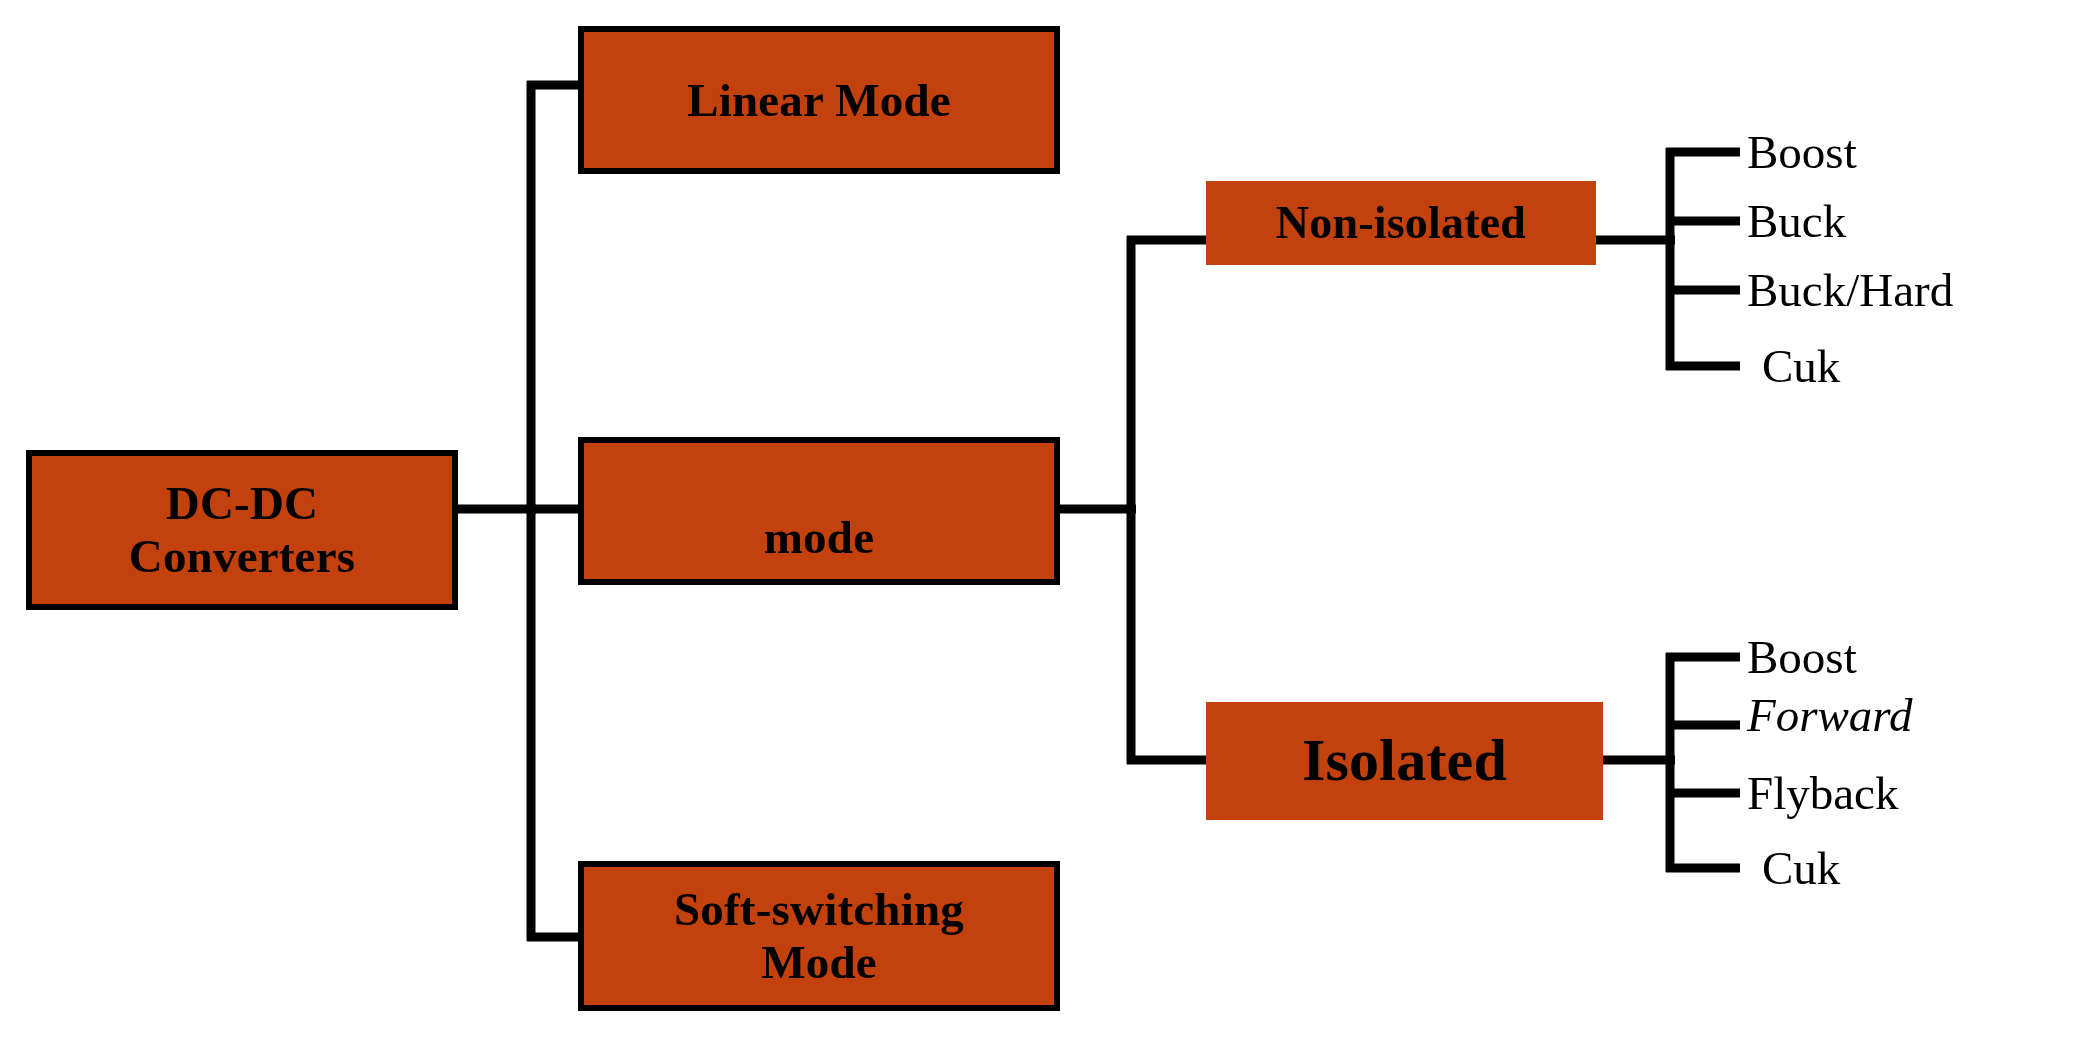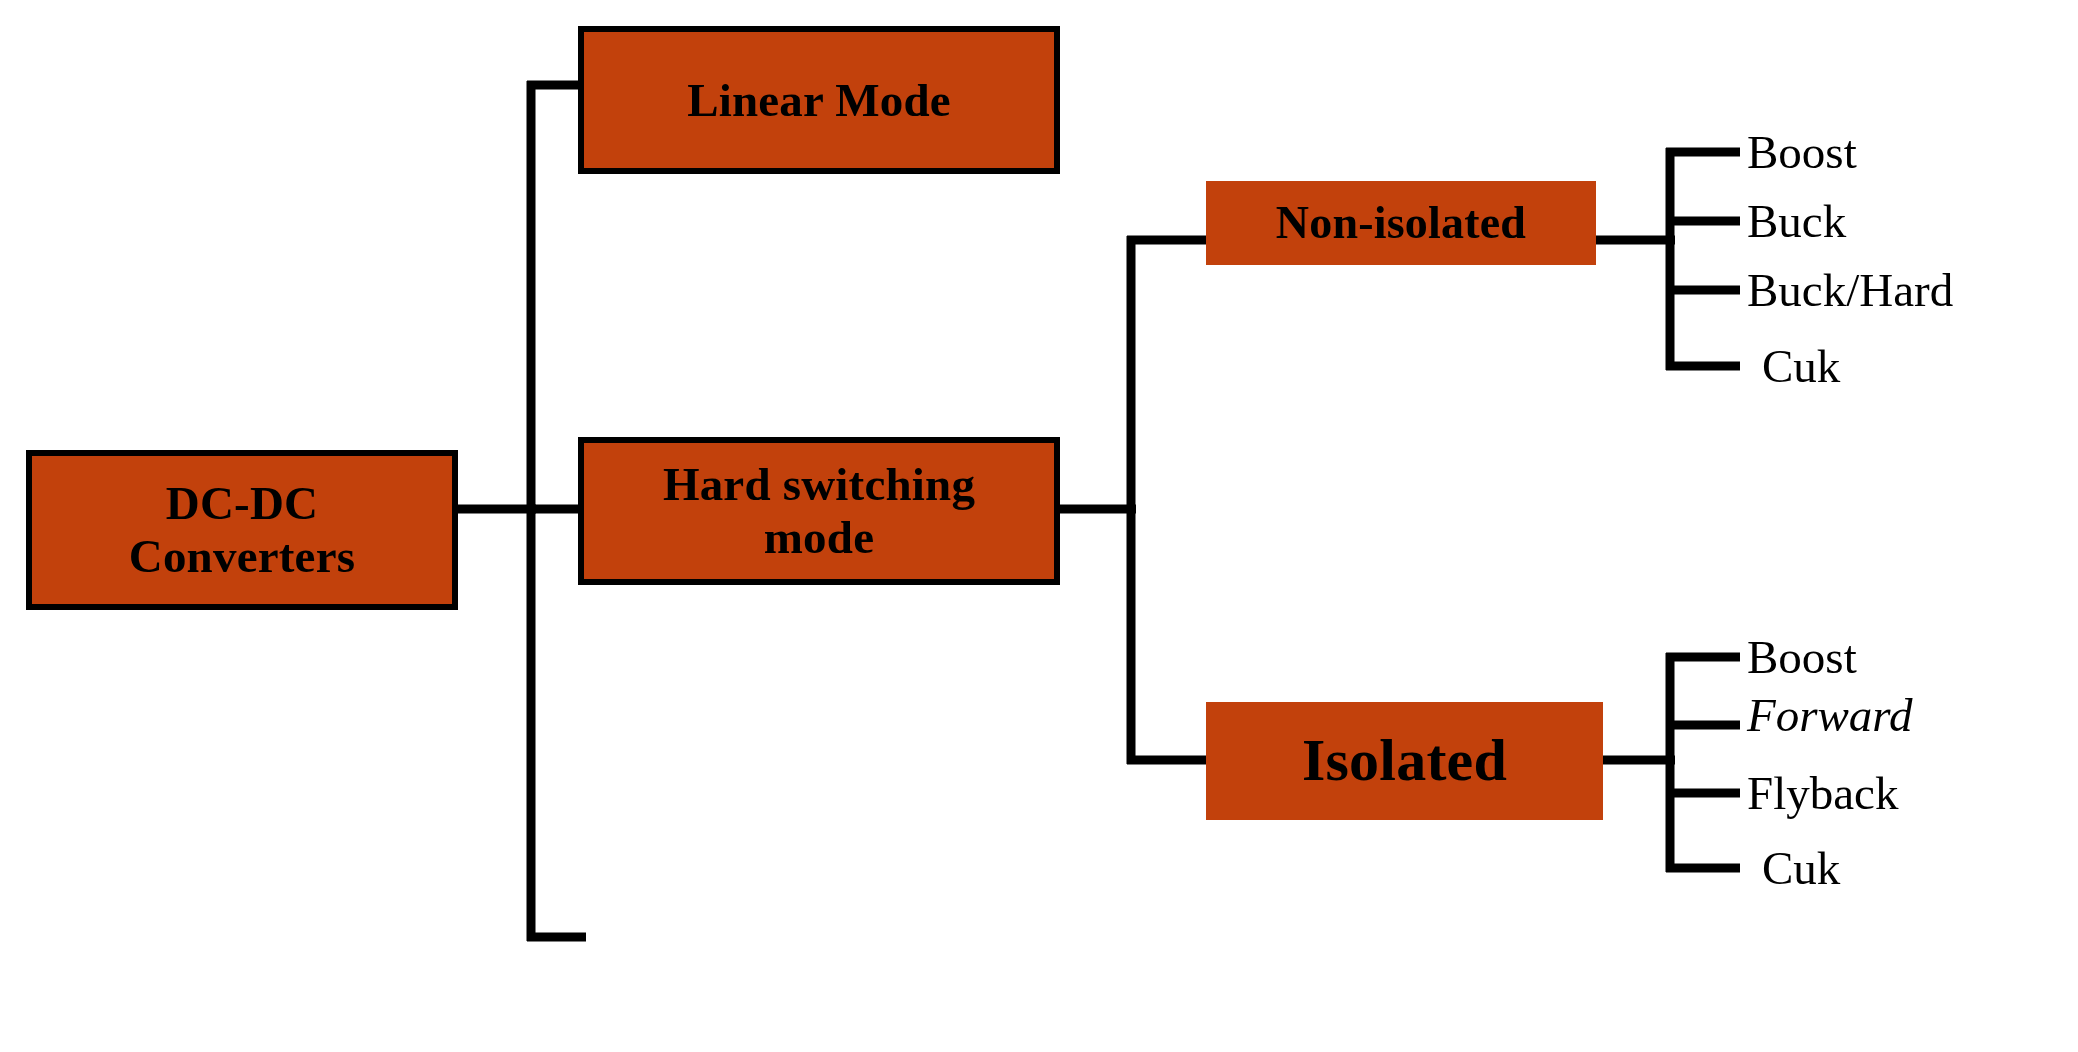--- a/index.html
+++ b/index.html
@@ -104,23 +104,26 @@
 
   <div class="node-box bordered" style="left:26px; top:430px; width:432px; height:160px; font-size:47px;margin-top:20px;">
     <span class="node-label"><span>DC-DC</span><br><span>Converters</span></span>
   </div>
 
   <div class="node-box bordered" style="left:578px; top:26px; width:482px; height:148px; font-size:47px;">
     <span class="node-label">Linear Mode</span>
   </div>
 
   <div class="node-box bordered" style="left:578px; top:437px; width:482px; height:148px; font-size:47px;">
-    <span class="node-label"><span>Hard switching</span><br><span>mode</span></span>
+    <span class="node-label"><br><span>mode</span></span>
   </div>
 
+  <div class="node-box bordered" style="left:578px; top:861px; width:482px; height:150px; font-size:47px;">
+    <span class="node-label"><span>Soft-switching</span><br><span>Mode</span></span>
+  </div>
 
   <div class="node-box flat" style="left:1206px; top:181px; width:390px; height:84px; font-size:46px;">
     <span class="node-label">Non-isolated</span>
   </div>
 
   <div class="node-box flat" style="left:1206px; top:702px; width:397px; height:118px; font-size:60px;">
     <span class="node-label">Isolated</span>
   </div>
 
   <div class="leaf-label" style="left:1747px; top:129px; font-size:47px;">Boost</div>

